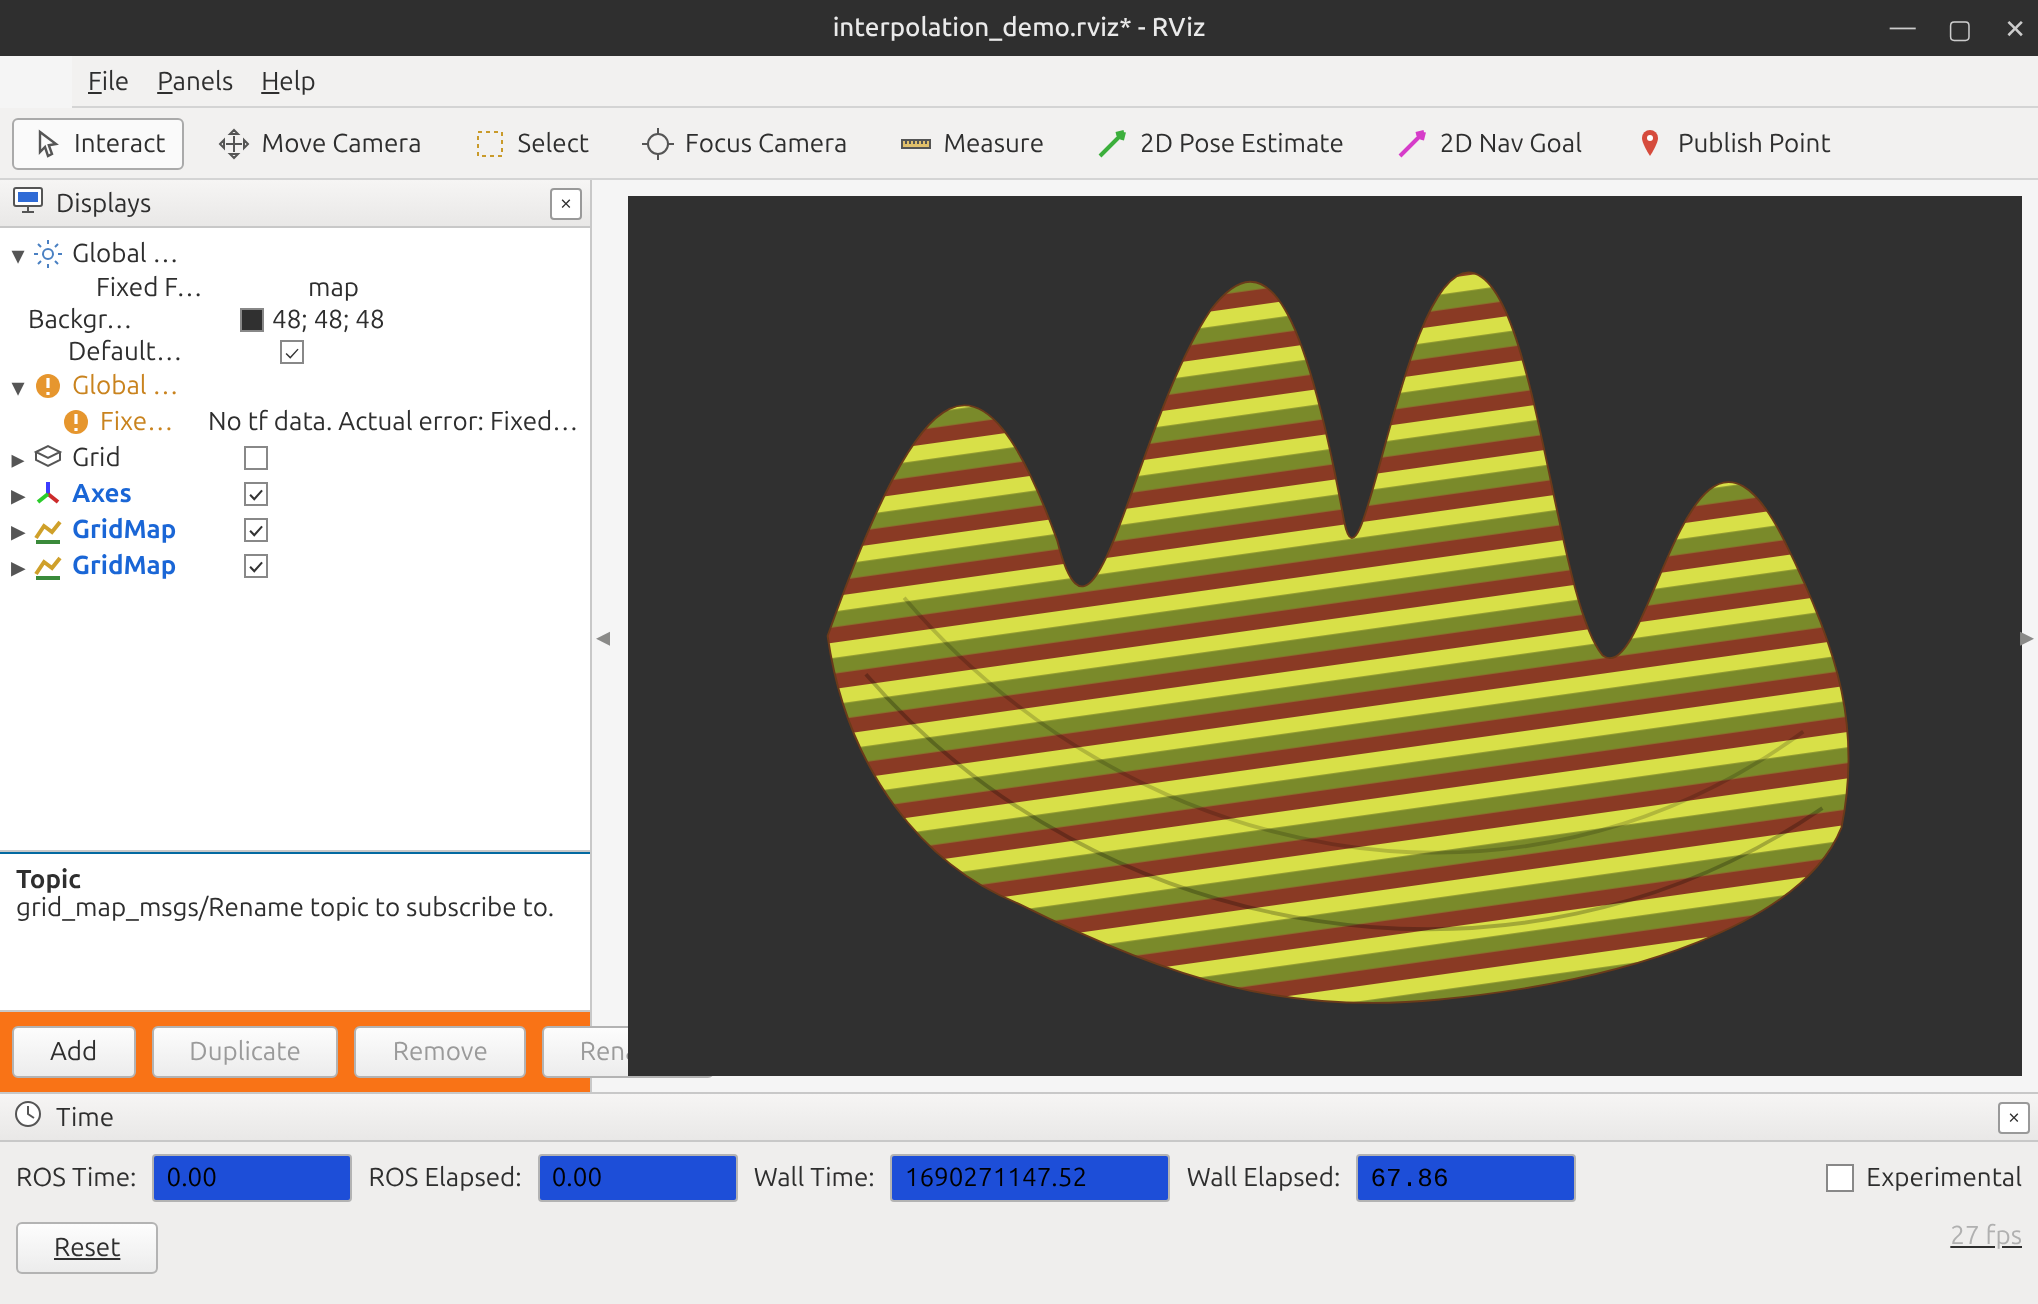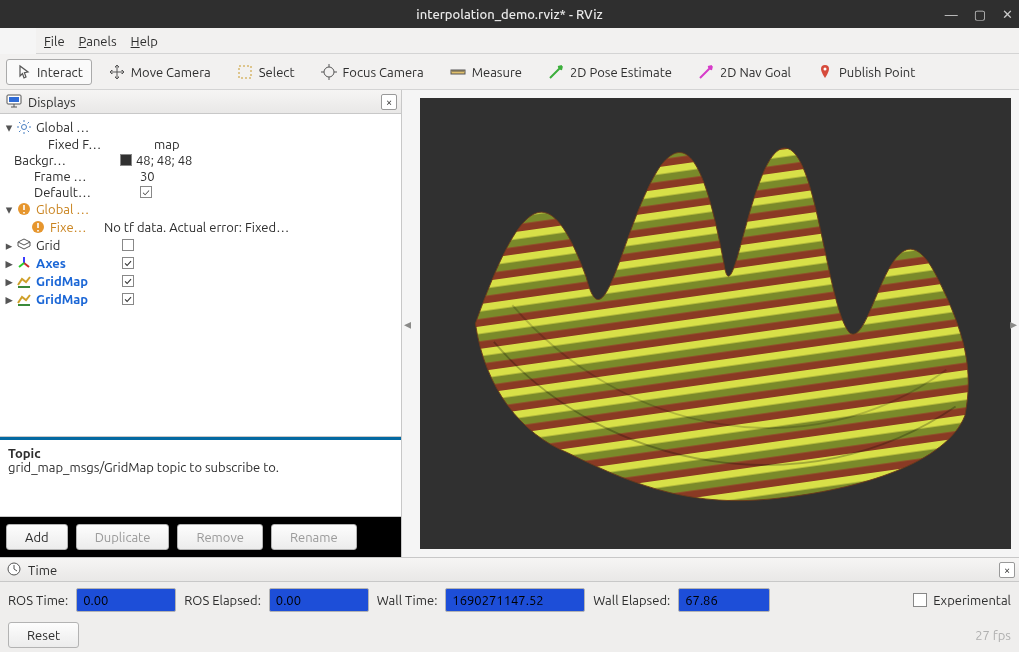--- a/index.html
+++ b/index.html
@@ -22,36 +22,36 @@
   .tool-btn.active { border-color: #aaa; background: #fafafa; }
   .tool-btn svg, .tool-btn .glyph { width: 16px; height: 16px; flex: none; }
   .spacer { flex: 1; }
   .right-tools { display:flex; gap:10px; align-items:center; }
   .right-tools .glyph { cursor:pointer; }
 
   
   .main { flex: 1; display: flex; overflow: hidden; }
 
   
-  .displays { width: 402px; display: flex; flex-direction: column; border-right: 1px solid #c8c8c8; background: #000000; }
+  .displays { width: 296px; display: flex; flex-direction: column; border-right: 1px solid #c8c8c8; background: #f97316; }
   .panel-header { height: 24px; background: linear-gradient(#f6f5f4,#e9e8e7); border-bottom: 1px solid #c8c8c8; display:flex; align-items:center; padding:0 6px; gap:6px; position:relative;}
   .panel-header .close { position:absolute; right:4px; width:16px; height:16px; border:1px solid #999; border-radius:2px; font-size:11px; display:flex; align-items:center; justify-content:center; cursor:pointer; background:#fff;}
   .tree { flex: 1; background: #fff; border-bottom: 1px solid #c8c8c8; overflow:hidden; padding: 4px 0;}
   .tree-row { display:flex; align-items:center; padding: 1px 4px; white-space:nowrap; font-size:13px; }
   .tree-row .arrow { width:14px; text-align:center; color:#555; cursor:pointer; user-select:none; }
   .tree-row .rowicon { width:16px; height:16px; margin-right:4px; flex:none; display:flex; align-items:center; justify-content:center;}
   .tree-row .label { flex:none; }
   .tree-row .val { margin-left: 0; color:#2e2e2e; }
   .tree-row.link { color:#1a66d6; font-weight:600; }
   .tree-row.link .label { color:#1a66d6; }
   .tree-row .check { margin-left: 0; width:12px; height:12px; border:1px solid #888; background:#fff; display:inline-flex; align-items:center; justify-content:center; font-size:10px; color:#333;}
   .tree-row .colorchip { width:12px; height:12px; background:#303030; border:1px solid #888; margin-right:4px;}
   .lbl-col { width: 106px; overflow:hidden; text-overflow:ellipsis; }
 
-  .desc { height: 80px; background:#fff; border-top:3px solid #0369a1; border-bottom:1px solid #c8c8c8; padding:6px 8px; font-size:13px; }
+  .desc { height: 80px; background:#fff; border-top:1px solid #0369a1; border-bottom:1px solid #c8c8c8; padding:6px 8px; font-size:13px; }
   .desc .t { font-weight:700; }
 
   .btn-row { height:40px; display:flex; align-items:center; gap:8px; padding:0 6px; }
   .btn { padding: 5px 18px; background: linear-gradient(#fdfdfd,#ececec); border:1px solid #b3b3b3; border-radius:3px; cursor:pointer; }
   .btn.disabled { color:#9a9a9a; cursor:default; }
 
   
   .view3d { flex:1; position:relative; display:flex; }
   .view3d .viewport { position:absolute; inset: 8px 8px 8px 18px; background:#303030; }
   .grab-handle { position:absolute; left:2px; top:50%; transform:translateY(-50%); color:#8a8a88; cursor:pointer; font-size:14px;}
@@ -59,21 +59,21 @@
   .view3d svg.surface { width:100%; height:100%; display:block; }
 
   
   .time-panel { border-top:1px solid #c8c8c8; background:#efeeed; }
   .time-fields { display:flex; align-items:center; gap:8px; padding:6px 8px; }
   .time-fields label { font-size:13px; }
   .time-fields input[type=text] { height:24px; border:1px solid #b3b3b3; border-radius:2px; padding:0 6px; background:#1d4ed8; }
   .chkexp { display:flex; align-items:center; gap:6px; margin-left:auto;padding-left:25px; }
   .chkexp .box { width:14px; height:14px; border:1px solid #888; background:#fff; }
 
-  .footer { display:flex; align-items:center; padding:4px 8px 4px; }
+  .footer { display:flex; padding:4px 8px 15px;text-decoration:underline; }
   .fps { margin-left:auto; color:#b0b0b0; font-size:13px; }
 </style>
 </head>
 <body>
 
 <div class="titlebar">
   <span class="title">interpolation_demo.rviz* - RViz</span>
   <div class="win-controls">
     <span>—</span>
     <span>▢</span>
@@ -181,24 +181,20 @@
       <div class="tree-row" style="padding-left:48px;">
         <span class="label lbl-col">Fixed F…</span>
         <span class="val">map</span>
       </div>
       <div class="tree-row" style="padding-left:14px;">
         <span class="label lbl-col">Backgr…</span>
         <span class="colorchip"></span>
         <span class="val">48; 48; 48</span>
       </div>
       <div class="tree-row" style="padding-left:34px;">
-        <span class="label lbl-col">Frame …</span>
-        <span class="val">30</span>
-      </div>
-      <div class="tree-row" style="padding-left:34px;">
         <span class="label lbl-col">Default…</span>
         <span class="check">✓</span>
       </div>
       <div class="tree-row" style="padding-left:2px;">
         <span class="arrow">▾</span>
         <span class="rowicon">
             <svg viewBox="0 0 16 16">
               <circle cx="8" cy="8" r="6" fill="#e6962e"></circle>
               <path d="M8 4v5M8 11v1.5" stroke="#fff" stroke-width="1.6"></path>
             </svg>
@@ -256,21 +252,21 @@
               <path d="M2 14h12" stroke="#3a8a3a" stroke-width="2"></path>
             </svg>
           </span>
         <span class="label" style="width:86px;">GridMap</span>
         <span class="check">✓</span>
       </div>
     </div>
 
     <div class="desc">
       <div class="t">Topic</div>
-      <div>grid_map_msgs/GridMap topic to subscribe to.</div>
+      <div>grid_map_msgs/Rename topic to subscribe to.</div>
     </div>
 
     <div class="btn-row">
       <div class="btn">Add</div>
       <div class="btn disabled">Duplicate</div>
       <div class="btn disabled">Remove</div>
       <div class="btn disabled">Rename</div>
     </div>
   </div>
 
@@ -322,21 +318,21 @@
     <span class="close">×</span>
   </div>
   <div class="time-fields">
     <label>ROS Time:</label>
     <input type="text" style="width: 100px;" value="0.00">
     <label>ROS Elapsed:</label>
     <input type="text" style="width: 100px;" value="0.00">
     <label>Wall Time:</label>
     <input type="text" style="width: 140px;" value="1690271147.52">
     <label>Wall Elapsed:</label>
-    <input type="text" style="width: 92px;" value="67.86">
+    <input type="text" style="width: 110px; font-family: Liberation Mono, monospace;" value="67.86">
     <div class="chkexp">
       <span class="box"></span>
       <span>Experimental</span>
     </div>
   </div>
   <div class="footer">
     <div class="btn">Reset</div>
     <span class="fps">27 fps</span>
   </div>
 </div>

